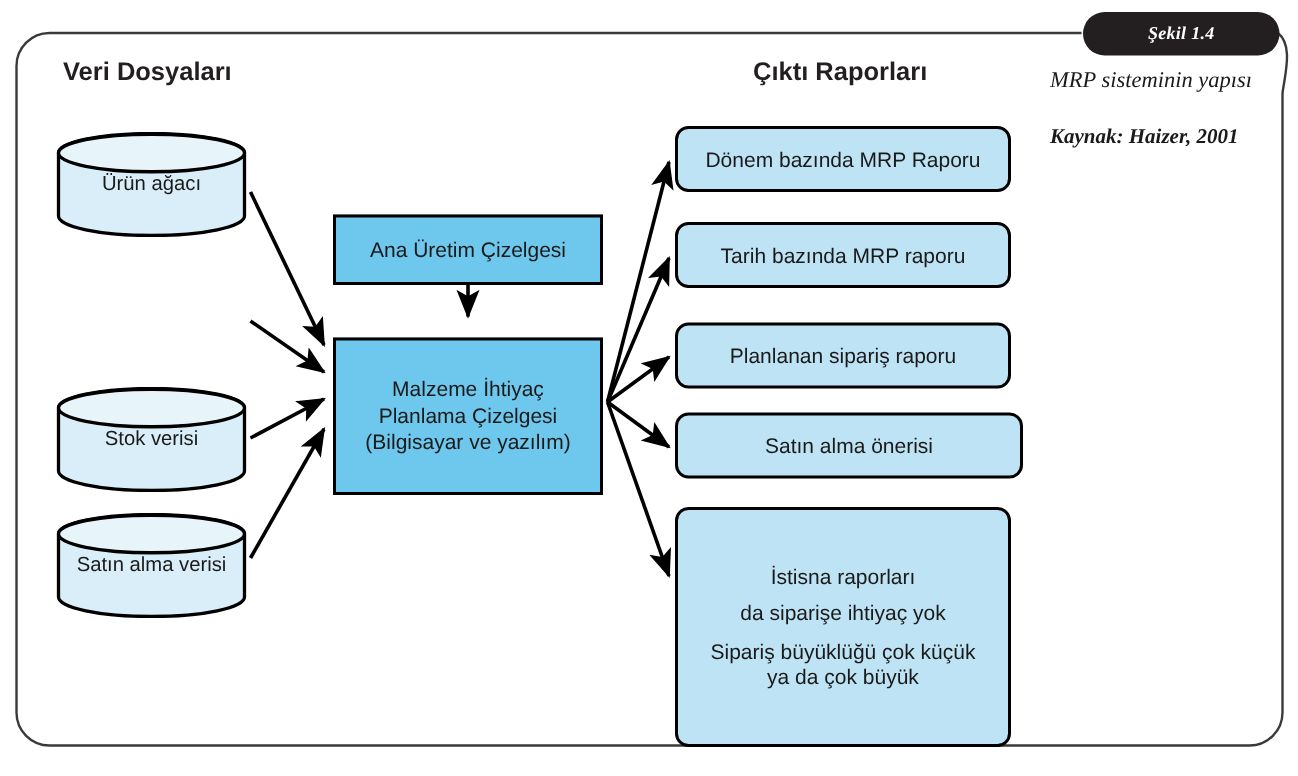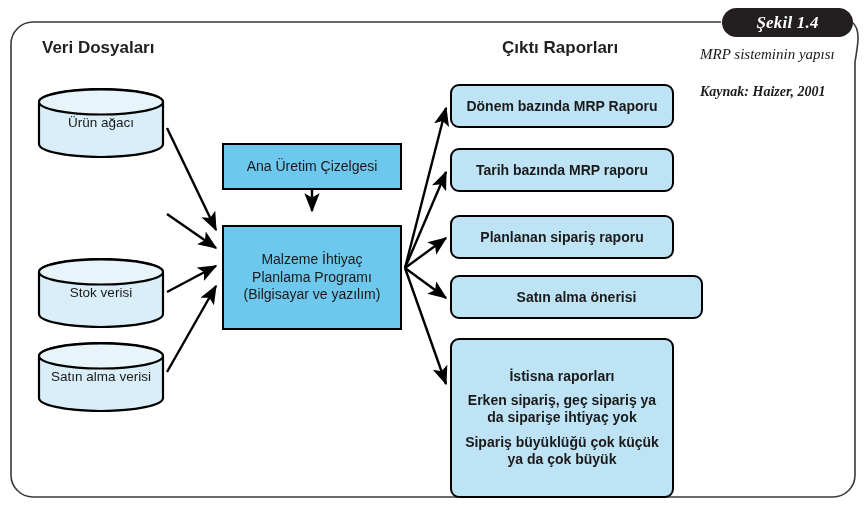--- a/index.html
+++ b/index.html
@@ -13,21 +13,21 @@
   .frame-svg{position:absolute;left:0;top:0;width:865px;height:517px;pointer-events:none;}
 
   
   .badge{
     position:absolute;left:722px;top:8px;width:131px;height:29px;
     background:#231f20;border-radius:15px;
     display:flex;align-items:center;justify-content:center;
   }
   .badge span{
     font-family:"Liberation Serif",serif;font-weight:bold;font-style:italic;
-    font-size:17px;color:#ffffff;letter-spacing:.2px;
+    font-size:12px;color:#ffffff;letter-spacing:.2px;
   }
   .cap-title{
     position:absolute;left:700px;top:46px;width:160px;
     font-family:Liberation Serif, serif;font-style:italic;font-size:15px;
     color:#1a1a1a;white-space:nowrap;
   }
   .cap-source{
     position:absolute;left:700px;top:84px;width:170px;
     font-family:"Liberation Serif",serif;font-style:italic;font-weight:bold;
     font-size:14px;color:#1a1a1a;white-space:nowrap;
@@ -61,26 +61,26 @@
     font-size:14px;color:#1a1a1a;line-height:1.25;box-sizing:border-box;margin-top:10px;
   }
   #box-mps{left:222px;top:133px;width:180px;height:47px;}
   #box-mrp{left:222px;top:215px;width:180px;height:105px;}
 
   
   .out{
     position:absolute;background:#bee3f5;border:2.5px solid #000000;
     border-radius:9px;display:flex;align-items:center;justify-content:center;
     text-align:center;font-size:14px;color:#1a1a1a;line-height:1.3;
-    box-sizing:border-box;padding:0 8px;font-weight:bold;
+    box-sizing:border-box;padding:0 8px;
   }
   #out-0{left:450px;top:84px;width:224px;height:44px;}
   #out-1{left:450px;top:148px;width:224px;height:44px;}
   #out-2{left:450px;top:215px;width:224px;height:44px;}
-  #out-3{left:450px;top:275px;width:253px;height:44px;}
+  #out-3{left:450px;top:275px;width:232px;height:44px;}
 
   #box-exception{
     left:450px;top:338px;width:224px;height:160px;
     flex-direction:column;justify-content:center;padding:6px 6px;
   }
   #box-exception .ex-line{font-size:14px;line-height:1.22;}
   #box-exception .ex-line.t{margin-bottom:7px;}
   #box-exception .ex-line.b{margin-top:8px;}
 
   .arrows{position:absolute;left:0;top:0;width:865px;height:517px;pointer-events:none;}
@@ -145,39 +145,38 @@
       <line x1="405" y1="268" x2="446" y2="384"></line>
     </g>
   </svg>
 
   <div class="proc" id="box-mps">
     <span>Ana Üretim Çizelgesi</span>
   </div>
   <div class="proc" id="box-mrp">
     <div>
       <div>Malzeme İhtiyaç</div>
-      <div>Planlama Programı</div>
+      <div>Planlama Çizelgesi</div>
       <div>(Bilgisayar ve yazılım)</div>
     </div>
   </div>
 
   <div class="out" id="out-0">
     <span>Dönem bazında MRP Raporu</span>
   </div>
   <div class="out" id="out-1">
     <span>Tarih bazında MRP raporu</span>
   </div>
   <div class="out" id="out-2">
     <span>Planlanan sipariş raporu</span>
   </div>
   <div class="out" id="out-3">
     <span>Satın alma önerisi</span>
   </div>
 
   <div class="out" id="box-exception">
     <div class="ex-line t">İstisna raporları</div>
-    <div class="ex-line">Erken sipariş, geç sipariş ya</div>
     <div class="ex-line">da siparişe ihtiyaç yok</div>
     <div class="ex-line b">Sipariş büyüklüğü çok küçük</div>
     <div class="ex-line">ya da çok büyük</div>
   </div>
 
 </div>
 
 </body></html>

